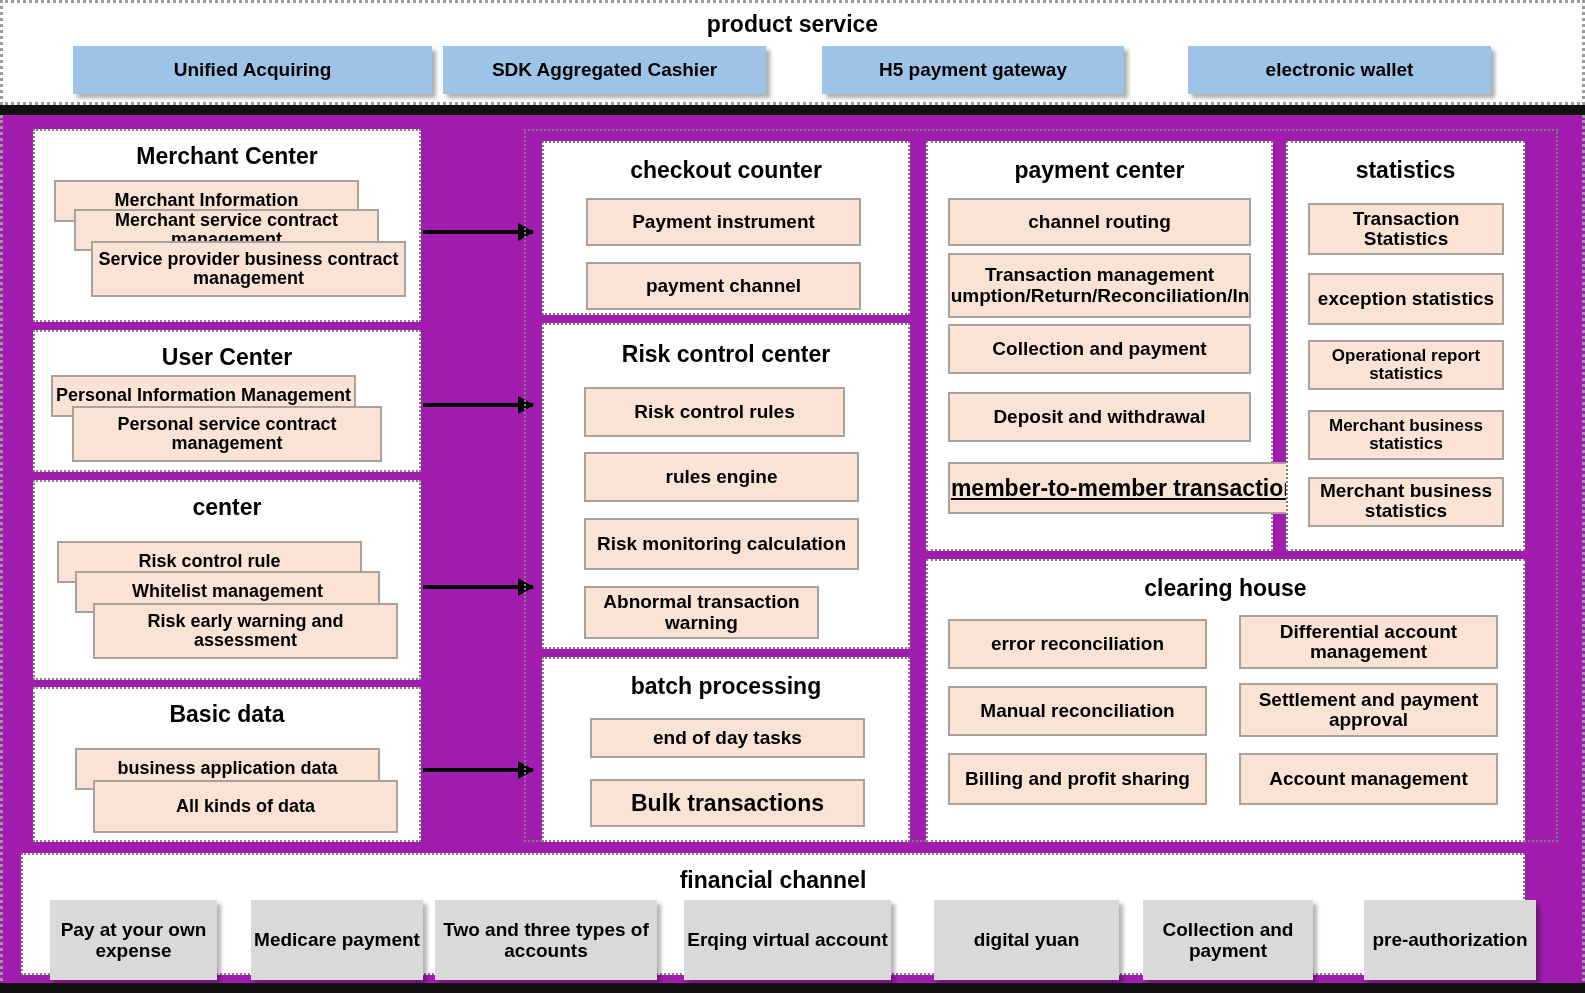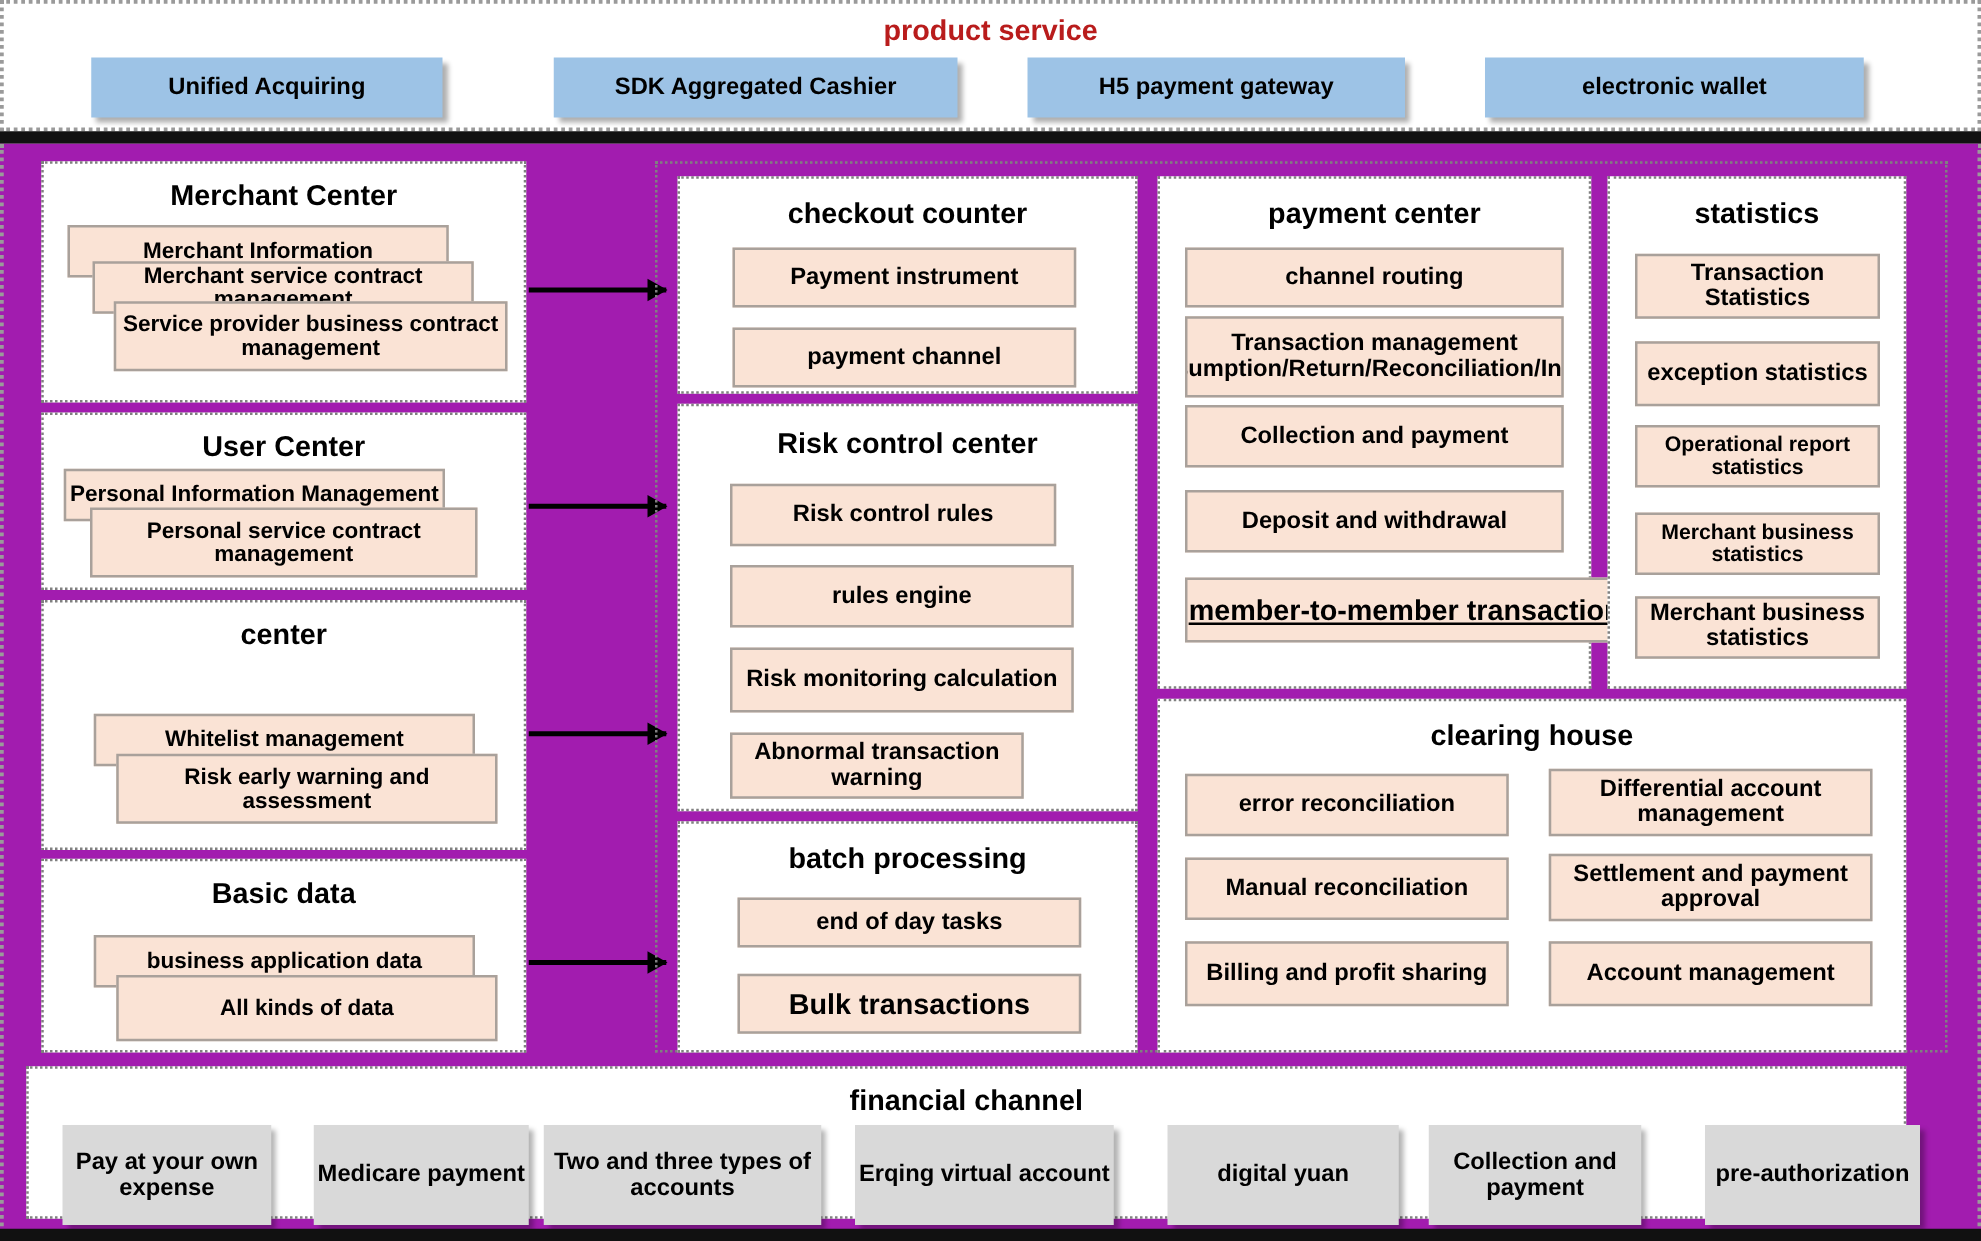--- a/index.html
+++ b/index.html
@@ -63,21 +63,21 @@
 
   
   #product-band{
     position:absolute;left:0;top:0;width:1585px;height:105px;
     background:#ffffff;
     border:3px dotted #9a9a9a;
     box-sizing:border-box;
   }
   #product-title{
     position:absolute;left:0;right:0;top:8px;
-    text-align:center;font-size:23px;font-weight:bold;color:#b91c1c;
+    text-align:center;font-size:23px;font-weight:bold;color:#000000;
   }
   #band-divider{
     position:absolute;left:0;top:105px;width:1585px;height:10px;
     background:#111111;
   }
 
   
   #body-canvas{
     position:absolute;left:0;top:115px;width:1585px;height:878px;
     background:#a21caf;
@@ -97,21 +97,21 @@
     border-top:9px solid transparent;
     border-bottom:9px solid transparent;
   }
 </style>
 </head>
 <body>
 
 <div id="product-band">
   <div id="product-title">product service</div>
 
-  <div class="blue" style="left:70px;top:43px;width:281px;height:48px;">
+  <div class="blue" style="left:70px;top:43px;width:359px;height:48px;">
     <span>Unified Acquiring</span>
   </div>
   <div class="blue" style="left:440px;top:43px;width:323px;height:48px;">
     <span>SDK Aggregated Cashier</span>
   </div>
   <div class="blue" style="left:819px;top:43px;width:302px;height:48px;">
     <span>H5 payment gateway</span>
   </div>
   <div class="blue" style="left:1185px;top:43px;width:303px;height:48px;">
     <span>electronic wallet</span>
@@ -139,20 +139,23 @@
   </div>
   <div class="peach" style="left:48px;top:260px;width:305px;height:42px;font-size:18px;">
     <span>Personal Information Management</span>
   </div>
   <div class="peach" style="left:69px;top:291px;width:310px;height:56px;font-size:18px;">
     <span>Personal service contract management</span>
   </div>
 
   <div class="dotted" style="left:30px;top:365px;width:388px;height:200px;">
     <div class="grp-title" style="top:12px;font-size:23px;">center</div>
+  </div>
+  <div class="peach" style="left:54px;top:426px;width:305px;height:42px;font-size:18px;">
+    <span>Risk control rule</span>
   </div>
   <div class="peach" style="left:72px;top:456px;width:305px;height:42px;font-size:18px;">
     <span>Whitelist management</span>
   </div>
   <div class="peach" style="left:90px;top:488px;width:305px;height:56px;font-size:18px;">
     <span>Risk early warning and assessment</span>
   </div>
 
   <div class="dotted" style="left:30px;top:572px;width:388px;height:155px;">
     <div class="grp-title" style="top:12px;font-size:23px;">Basic data</div>

